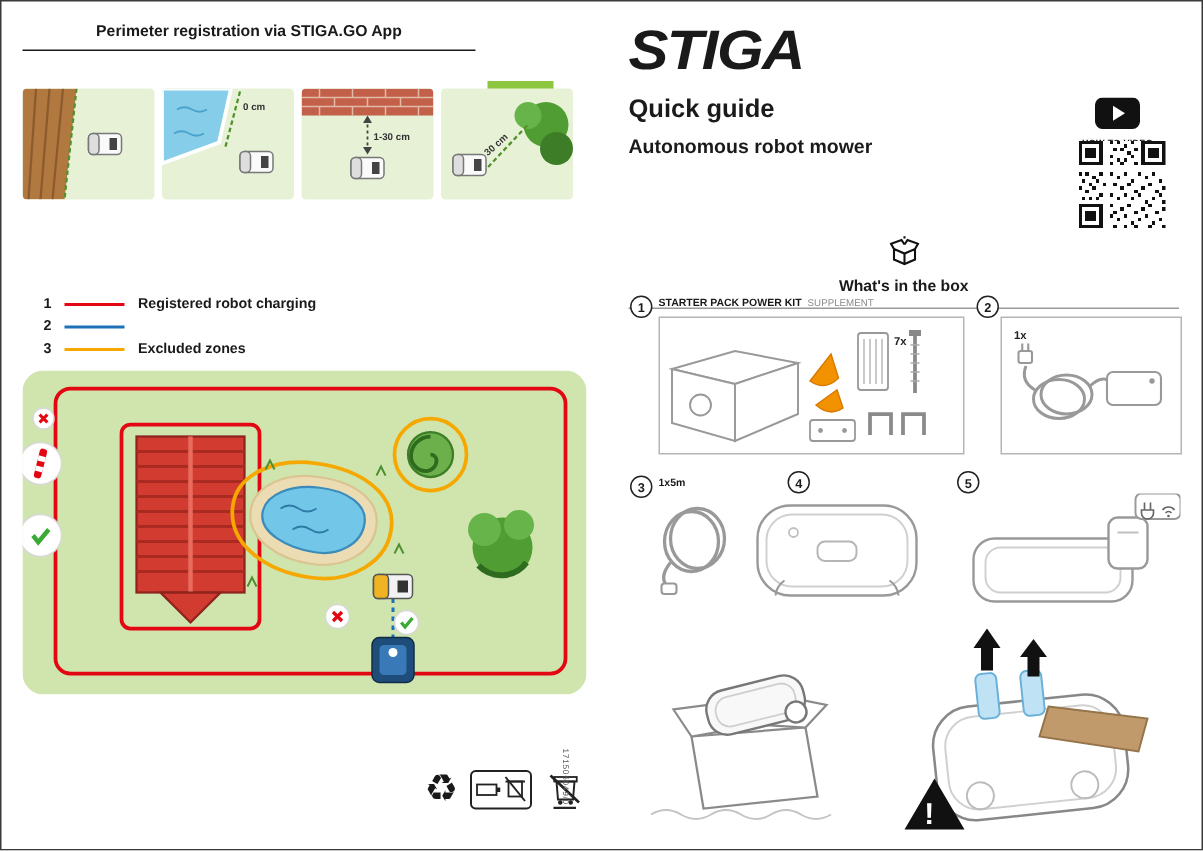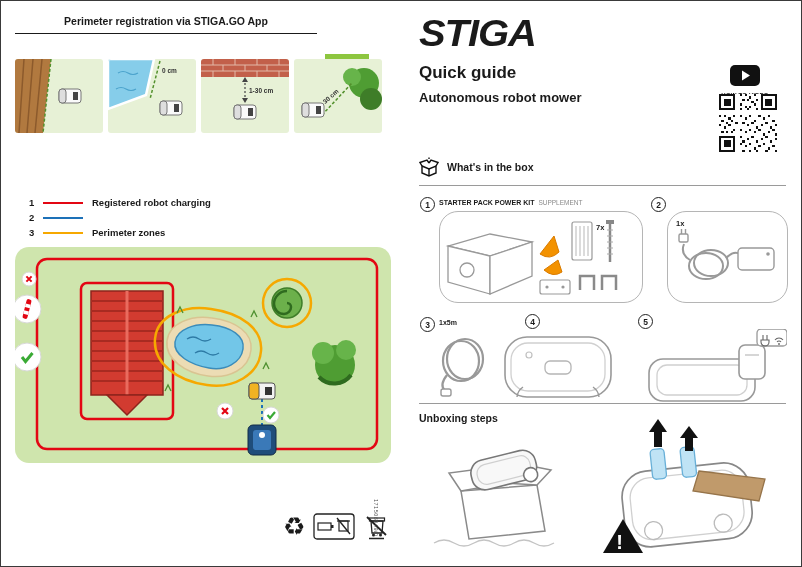--- a/index.html
+++ b/index.html
@@ -26,30 +26,30 @@
   .doc-code{left:372px;top:498px;writing-mode:vertical-rl;font-size:5.5px;color:#555;letter-spacing:.5px;}
   
   .logo{left:418px;top:12px;font-size:37px;font-weight:bold;font-style:italic;
         letter-spacing:-1px;transform:scaleX(1.08);transform-origin:left;}
   .qg-title{left:418px;top:62px;font-size:17px;font-weight:bold;}
   .qg-sub{left:418px;top:89px;font-size:13px;font-weight:bold;}
   .video{left:714px;top:64px;width:60px;text-align:center;}
   .video-label{font-size:6px;font-weight:bold;margin-top:2px;letter-spacing:.2px;}
   .qr{left:718px;top:93px;}
   .sec-head{left:418px;top:156px;width:367px;display:flex;align-items:center;gap:8px;
-            border-bottom:1px solid #9a9a9a;padding-bottom:8px;}
+            border-bottom:1px solid #9a9a9a;padding-bottom:8px;flex-direction:column;}
   .sec-title{font-size:10.5px;font-weight:bold;}
   .cnum{width:13px;height:13px;border:1.3px solid #222;border-radius:50%;font-size:8.5px;font-weight:bold;
         display:flex;align-items:center;justify-content:center;background:#fff;}
   .n1{left:419px;top:196px;} .n2{left:650px;top:196px;}
   .n3{left:419px;top:316px;} .n4{left:524px;top:313px;} .n5{left:637px;top:313px;}
   .item1-label{left:438px;top:198px;font-size:7px;font-weight:bold;}
   .item1-sub{font-weight:normal;color:#8a8a8a;font-size:6.5px;margin-left:4px;}
   .item3-qty{left:438px;top:318px;font-size:7px;font-weight:bold;}
-  .part-panel{border:1px solid #b5b5b5;border-radius:19px;background:#fff;}
+  .part-panel{border:1px solid #b5b5b5;border-radius:0;background:#fff;}
   .kit-panel{left:438px;top:210px;width:202px;height:90px;}
   .psu-panel{left:666px;top:210px;width:119px;height:90px;text-decoration:underline;}
   .cable-ill{left:430px;top:330px;} .robot-ill{left:498px;top:330px;} .base-ill{left:644px;top:328px;}
   .unbox-head{left:418px;top:402px;width:367px;border-top:1px solid #9a9a9a;padding-top:8px;
               font-size:10.5px;font-weight:bold;}
   .unbox1{left:428px;top:432px;} .unbox2{left:580px;top:418px;}
   svg text{font-family:"Liberation Sans",sans-serif;}
 </style>
 </head>
 <body>
@@ -123,21 +123,21 @@
       <span class="legend-line line-red"></span>
       <span>Registered robot charging</span>
     </div>
     <div class="legend-row">
       <span class="legend-num">2</span>
       <span class="legend-line line-blue"></span>
     </div>
     <div class="legend-row">
       <span class="legend-num">3</span>
       <span class="legend-line line-orange"></span>
-      <span>Perimeter zones</span>
+      <span>Excluded zones</span>
     </div>
   </div>
 
   <div class="abs garden">
     <svg width="376" height="216" viewBox="0 0 376 216">
       <rect x="0" y="0" width="376" height="216" rx="14" fill="#cfe5ad"></rect>
       <rect x="22" y="12" width="340" height="190" rx="10" fill="none" stroke="#e30613" stroke-width="2.5"></rect>
       <rect x="66" y="36" width="92" height="136" rx="6" fill="none" stroke="#e30613" stroke-width="2.5"></rect>
       <g>
         <rect x="76" y="44" width="72" height="104" fill="#d23b30" stroke="#8e241d" stroke-width="1.5"></rect>
@@ -334,21 +334,20 @@
       <rect x="12" y="36" width="90" height="30" rx="10" fill="none" stroke="#d0d0d0" stroke-width="1.3"></rect>
       <rect x="94" y="16" width="26" height="34" rx="6" fill="#fff" stroke="#999" stroke-width="1.6"></rect>
       <line x1="100" y1="26" x2="114" y2="26" stroke="#c0c0c0" stroke-width="1.3"></line>
       <rect x="112" y="0" width="30" height="17" rx="4" fill="#fff" stroke="#999" stroke-width="1.3"></rect>
       <path d="M118 11 v-5 m4 5 v-5 M116 11 h8 v2 a4 4 0 0 1 -8 0 z" fill="none" stroke="#666" stroke-width="1.1"></path>
       <path d="M130 11 a5 5 0 0 1 8 0 M132 13 a2.5 2.5 0 0 1 4 0" fill="none" stroke="#666" stroke-width="1.1"></path>
       <circle cx="134" cy="15" r="0.9" fill="#666"></circle>
     </svg>
   </div>
 
-  <div class="abs unbox-head">Unboxing steps</div>
 
   <div class="abs unbox1">
     <svg width="145" height="120" viewBox="0 0 145 120">
       <path d="M5 110 q10 -6 20 0 t20 0 t20 0 t20 0 t20 0 t20 0" fill="none" stroke="#c4c4c4" stroke-width="1.3"></path>
       <polygon points="32,58 108,52 116,98 40,106" fill="#fff" stroke="#8a8a8a" stroke-width="1.5"></polygon>
       <polygon points="32,58 20,40 58,35 66,52" fill="#fff" stroke="#8a8a8a" stroke-width="1.5"></polygon>
       <polygon points="108,52 122,37 92,31 76,50" fill="#fff" stroke="#8a8a8a" stroke-width="1.5"></polygon>
       <g transform="rotate(-14 75 38)">
         <rect x="42" y="22" width="66" height="30" rx="13" fill="#f8f8f8" stroke="#777" stroke-width="1.6"></rect>
         <rect x="48" y="27" width="54" height="20" rx="9" fill="none" stroke="#cfcfcf" stroke-width="1.2"></rect>

